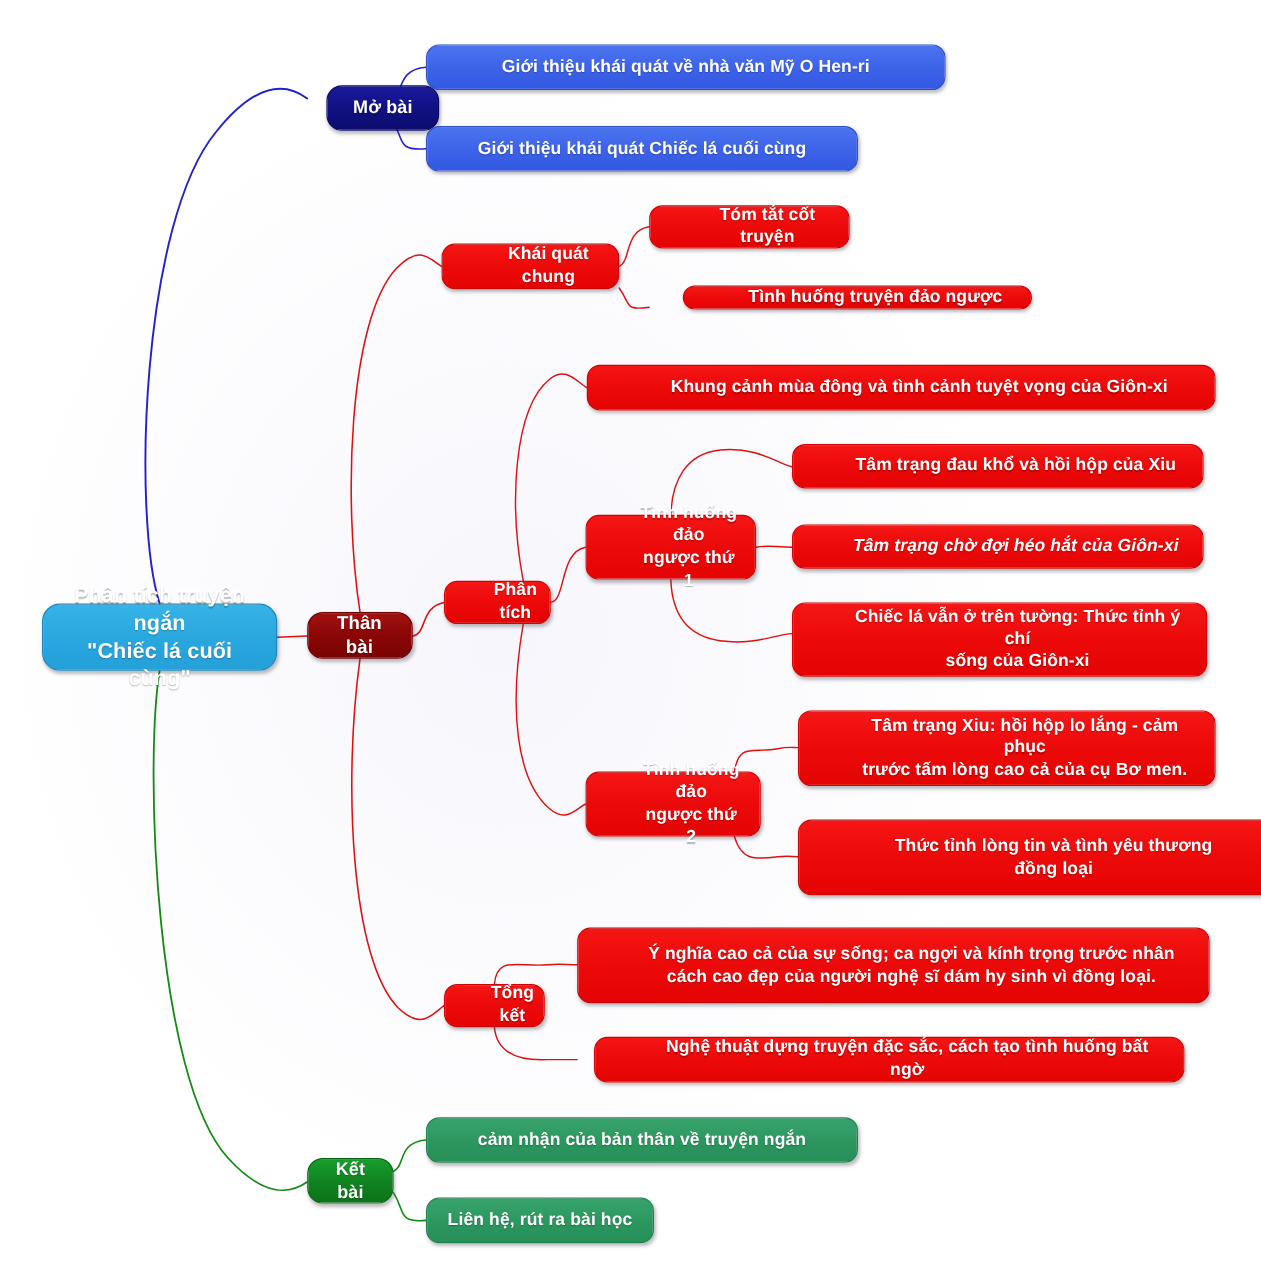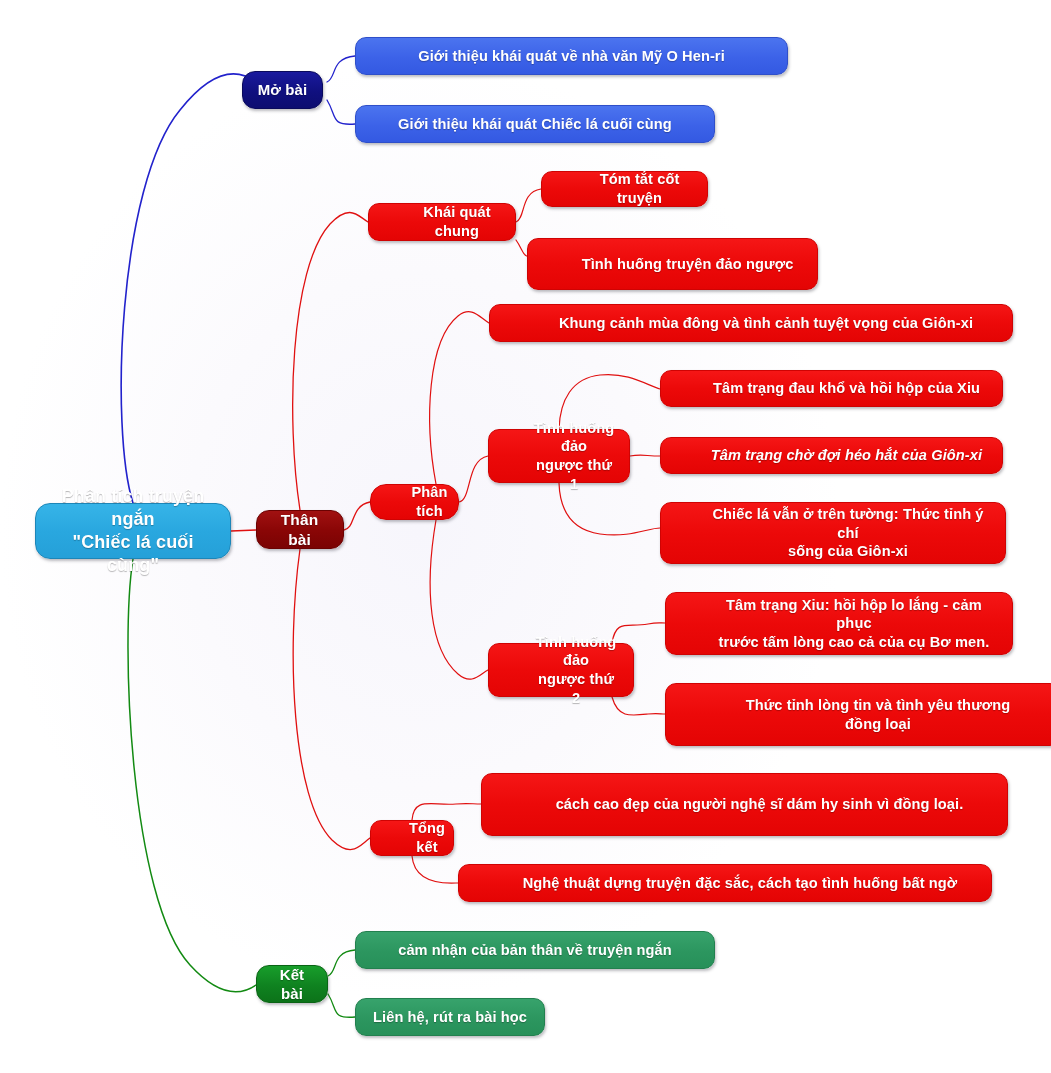--- a/index.html
+++ b/index.html
@@ -119,42 +119,42 @@
       <path d="M 328 976 C 338 972 331 952 355 950" fill="none" stroke="#128a12" stroke-width="1.3" stroke-linecap="round"></path>
       <path d="M 328 994 C 338 1010 331 1019 355 1017" fill="none" stroke="#128a12" stroke-width="1.3" stroke-linecap="round"></path>
     </svg>
   <div id="nodes">
       <div class="node root" style="left: 35px; top: 503px; width: 196px; height: 56px;">
         <div>
           <div>Phân tích truyện ngắn</div>
           <div>"Chiếc lá cuối cùng"</div>
         </div>
       </div>
-      <div class="node l1-blue" style="left: 242px; top: 71px; width: 81px; height: 38px;">
+      <div class="node l1-blue" style="left: 272px; top: 71px; width: 94px; height: 38px;">
         <div>Mở bài</div>
       </div>
       <div class="node blue" style="left: 355px; top: 37px; width: 433px; height: 38px;">
         <div>Giới thiệu khái quát về nhà văn Mỹ O Hen-ri</div>
       </div>
       <div class="node blue" style="left: 355px; top: 105px; width: 360px; height: 38px;">
         <div>Giới thiệu khái quát Chiếc lá cuối cùng</div>
       </div>
       <div class="node l1-red" style="left: 256px; top: 510px; width: 88px; height: 39px;">
         <div>Thân bài</div>
       </div>
       <div class="node red" style="left: 368px; top: 203px; width: 148px; height: 38px;">
         <div>Khái quát chung</div>
       </div>
       <div class="node red" style="left: 541px; top: 171px; width: 167px; height: 36px;">
         <div>Tóm tắt cốt truyện</div>
       </div>
-      <div class="node red" style="left: 527px; top: 238px; width: 291px; height: 52px;">
+      <div class="node red" style="left: 569px; top: 238px; width: 291px; height: 20px;">
         <div>Tình huống truyện đảo ngược</div>
       </div>
-      <div class="node red" style="left: 370px; top: 484px; width: 89px; height: 36px; border-radius: 16px;">
+      <div class="node red" style="left: 370px; top: 484px; width: 89px; height: 36px;">
         <div>Phân tích</div>
       </div>
       <div class="node red" style="left: 489px; top: 304px; width: 524px; height: 38px;">
         <div>Khung cảnh mùa đông và tình cảnh tuyệt vọng của Giôn-xi</div>
       </div>
       <div class="node red" style="left: 488px; top: 429px; width: 142px; height: 54px;">
         <div>
           <div>Tình huống đảo</div>
           <div>ngược thứ 1</div>
         </div>
@@ -187,24 +187,25 @@
         <div>
           <div>Thức tỉnh lòng tin và tình yêu thương</div>
           <div>đồng loại</div>
         </div>
       </div>
       <div class="node red" style="left: 370px; top: 820px; width: 84px; height: 36px;">
         <div>Tổng kết</div>
       </div>
       <div class="node red" style="left: 481px; top: 773px; width: 527px; height: 63px;">
         <div>
+          <div>Ý nghĩa cao cả của sự sống; ca ngợi và kính trọng trước nhân</div>
           <div>cách cao đẹp của người nghệ sĩ dám hy sinh vì đồng loại.</div>
         </div>
       </div>
-      <div class="node red" style="left: 458px; top: 864px; width: 534px; height: 38px;">
+      <div class="node red" style="left: 495px; top: 864px; width: 492px; height: 38px;">
         <div>Nghệ thuật dựng truyện đặc sắc, cách tạo tình huống bất ngờ</div>
       </div>
       <div class="node l1-green" style="left: 256px; top: 965px; width: 72px; height: 38px;">
         <div>Kết bài</div>
       </div>
       <div class="node green" style="left: 355px; top: 931px; width: 360px; height: 38px;">
         <div>cảm nhận của bản thân về truyện ngắn</div>
       </div>
       <div class="node green" style="left: 355px; top: 998px; width: 190px; height: 38px;">
         <div>Liên hệ, rút ra bài học</div>

